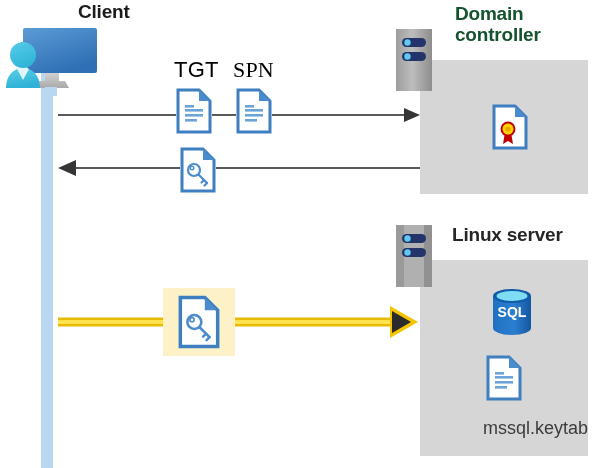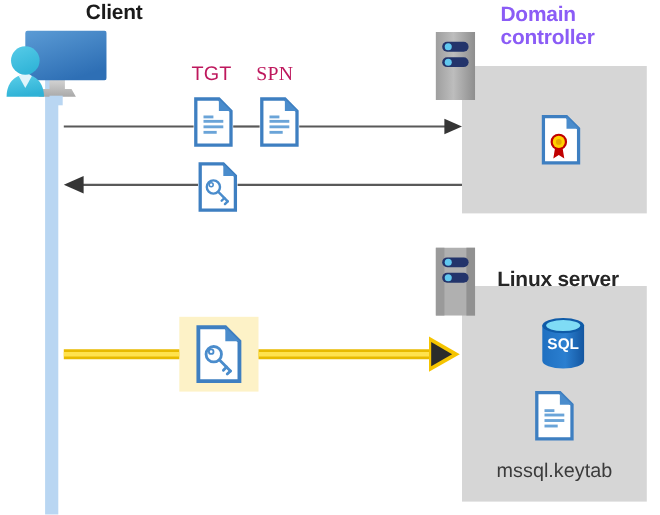--- a/index.html
+++ b/index.html
@@ -30,26 +30,26 @@
   }
   #client-title {
     left: 38px; top: 1px;
     font-size: 19px;
     letter-spacing: -0.2px;
     margin-left: 40px;
   }
   #dc-title {
     left: 455px; top: 3px;
     font-size: 19px;
-    color: #8b5cf6;
+    color: #14532d;
     letter-spacing: -0.2px;
     white-space: pre-line;
   }
   #linux-title {
-    left: 452px; top: 244px;
+    left: 452px; top: 224px;
     font-size: 19px;
     color: #262626;
     letter-spacing: -0.2px;
   }
 
   
   .panel {
     background: #d6d6d6;
   }
   #dc-panel   { left: 420px; top: 60px;  width: 168px; height: 134px; }
@@ -74,31 +74,31 @@
   .doc-icon { width: 36px; height: 46px; }
   #tgt-doc { left: 176px; top: 88px; }
   #spn-doc { left: 236px; top: 88px; }
   #key-doc { left: 180px; top: 147px; }
   #key-doc-hl { left: 178px; top: 295px; width: 42px; height: 54px; }
   #cert-doc { left: 492px; top: 104px; width: 36px; height: 46px; }
   #keytab-doc { left: 486px; top: 355px; width: 36px; height: 46px; }
 
   
   .doc-label {
-    font-size: 18px;
-    color: #be185d;
+    font-size: 22px;
+    color: #000000;
     letter-spacing: 0.2px;
   }
   #tgt-label { left: 174px; top: 57px; }
   #spn-label { left: 233px; top: 57px; font-family: Liberation Serif, serif; }
 
   #keytab-label {
     left: 420px; top: 418px;
     width: 168px;
-    text-align: center;
+    text-align: right;
     font-size: 18px;
     color: #3b3b3b;
   }
 
   
   #key-highlight {
     left: 163px; top: 288px;
     width: 72px; height: 68px;
     background: #fdf2c7;
   }

